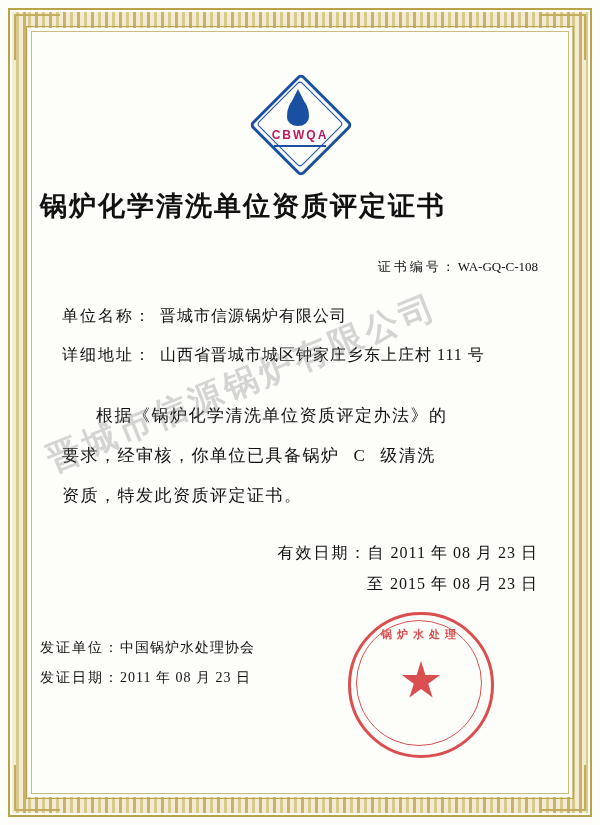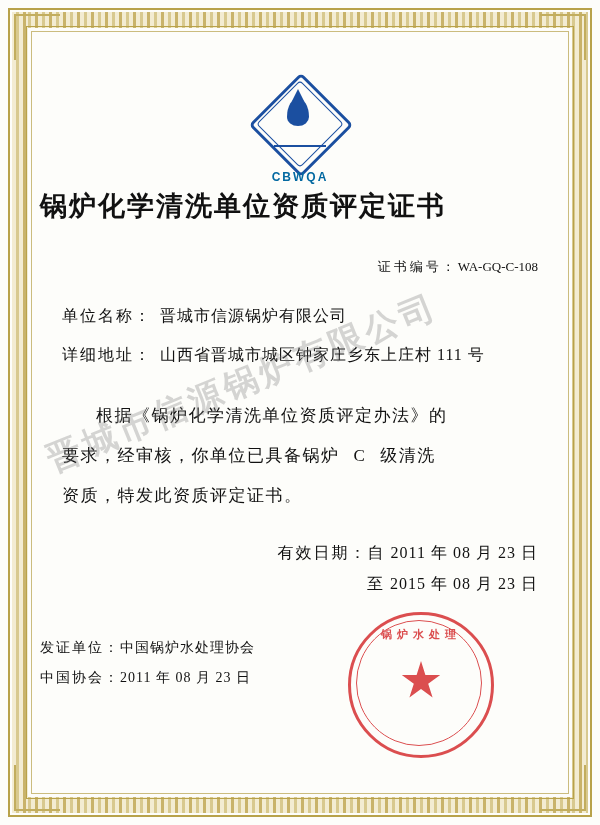--- a/index.html
+++ b/index.html
@@ -135,22 +135,21 @@
   .logo-text {
     position: absolute;
     left: 0;
     top: 50px;
     width: 92px;
     text-align: center;
     font-family: "Liberation Sans", sans-serif;
     font-size: 12px;
     letter-spacing: 2px;
     font-weight: bold;
-    color: #0369a1;
-    margin-top: 42px;
+    color: #be185d;
   }
   .logo-bar {
     position: absolute;
     left: 20px;
     top: 67px;
     width: 52px;
     height: 2px;
     background: #1b4fa0;
   }
 
@@ -368,21 +367,21 @@
         <span class="lbl">至</span>
         <span>2015 年  08 月  23 日</span>
       </div>
     </div>
 
     <div class="issuer">
       <div class="issuer-line">
         <span class="lbl">发证单位：</span><span>中国锅炉水处理协会</span>
       </div>
       <div class="issuer-line">
-        <span class="lbl">中国协会：</span><span>2011 年 08 月 23 日</span>
+        <span class="lbl">发证日期：</span><span>2011 年 08 月 23 日</span>
       </div>
     </div>
 
   </div>
 
   <div class="seal">
     <div class="seal-inner-ring"></div>
     <div class="seal-top-text">锅炉水处理</div>
     <div class="seal-star"></div>
   </div>

